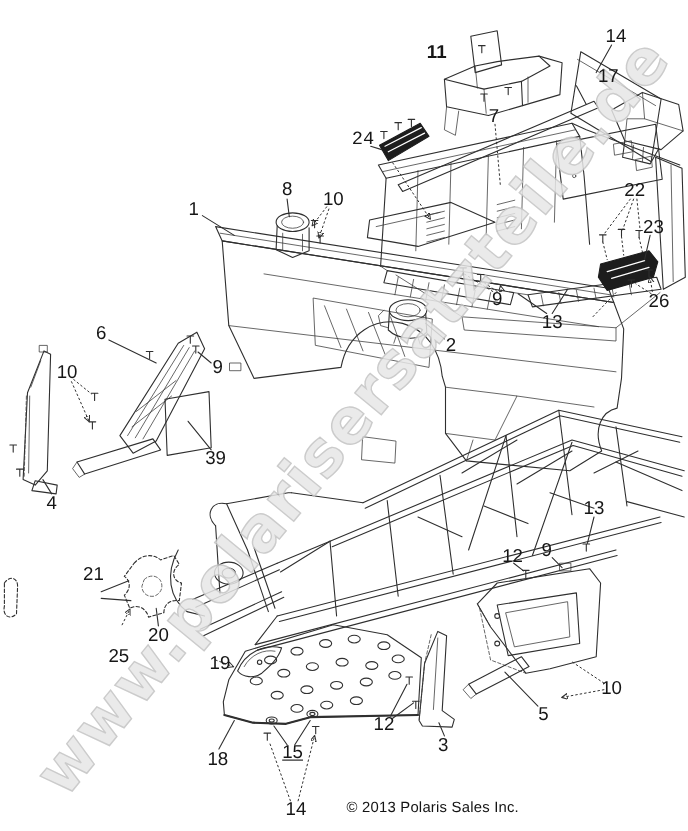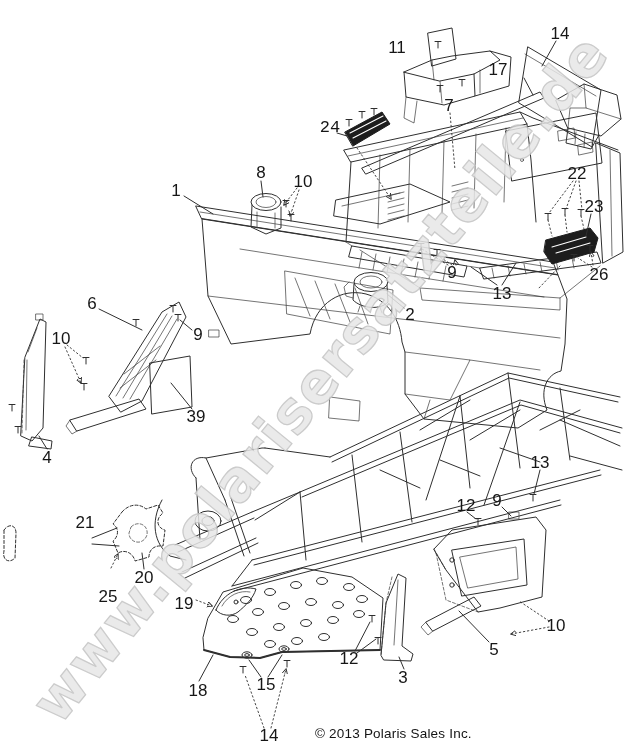--- a/index.html
+++ b/index.html
@@ -302,42 +302,42 @@
     <path d="M404,669 L399,657"></path>
   </g>
 
   <text class="wm" x="320" y="398" text-anchor="middle" textLength="870" lengthAdjust="spacingAndGlyphs" transform="rotate(-50.6 320 378)">www.polarisersatzteile.de</text>
 </svg>
 
 <div id="callout-layer">
       <div class="callout" style="left: 176px; top: 190px;">1</div>
       <div class="callout" style="left: 261px; top: 172px;">8</div>
       <div class="callout" style="left: 303px; top: 181px;">10</div>
-      <div class="callout" style="left: 397px; top: 47px;">11</div>
+      <div class="callout" style="left: 397px; top: 47px; font-weight: bold;">11</div>
       <div class="callout" style="left: 560px; top: 33px;">14</div>
-      <div class="callout" style="left: 498px; top: 69px; text-align: center;">17</div>
+      <div class="callout" style="left: 553px; top: 69px; text-align: center;">17</div>
       <div class="callout" style="left: 330px; top: 127px; font-family: Liberation Mono, monospace;">24</div>
       <div class="callout" style="left: 449px; top: 105px;">7</div>
       <div class="callout" style="left: 577px; top: 173px;">22</div>
       <div class="callout" style="left: 594px; top: 206px;">23</div>
       <div class="callout" style="left: 599px; top: 274px; text-align: right;">26</div>
       <div class="callout" style="left: 452px; top: 272px;">9</div>
       <div class="callout" style="left: 502px; top: 293px;">13</div>
       <div class="callout" style="left: 410px; top: 314px;">2</div>
       <div class="callout" style="left: 92px; top: 303px;">6</div>
       <div class="callout" style="left: 198px; top: 334px;">9</div>
       <div class="callout" style="left: 61px; top: 338px;">10</div>
       <div class="callout" style="left: 47px; top: 457px;">4</div>
       <div class="callout" style="left: 196px; top: 416px;">39</div>
       <div class="callout" style="left: 85px; top: 522px;">21</div>
       <div class="callout" style="left: 108px; top: 576px; margin-top: 20px;">25</div>
       <div class="callout" style="left: 144px; top: 577px;">20</div>
-      <div class="callout" style="left: 184px; top: 603px;">19</div>
+      <div class="callout" style="left: 200px; top: 603px;">19</div>
       <div class="callout" style="left: 198px; top: 690px;">18</div>
-      <div class="callout" style="left: 266px; top: 684px;">15</div>
+      <div class="callout" style="left: 266px; top: 684px; text-decoration: underline;">15</div>
       <div class="callout" style="left: 269px; top: 735px;">14</div>
       <div class="callout" style="left: 540px; top: 462px;">13</div>
       <div class="callout" style="left: 466px; top: 505px;">12</div>
       <div class="callout" style="left: 497px; top: 500px;">9</div>
       <div class="callout" style="left: 556px; top: 625px;">10</div>
       <div class="callout" style="left: 494px; top: 649px;">5</div>
       <div class="callout" style="left: 349px; top: 658px;">12</div>
       <div class="callout" style="left: 403px; top: 677px;">3</div>
     </div>
 

